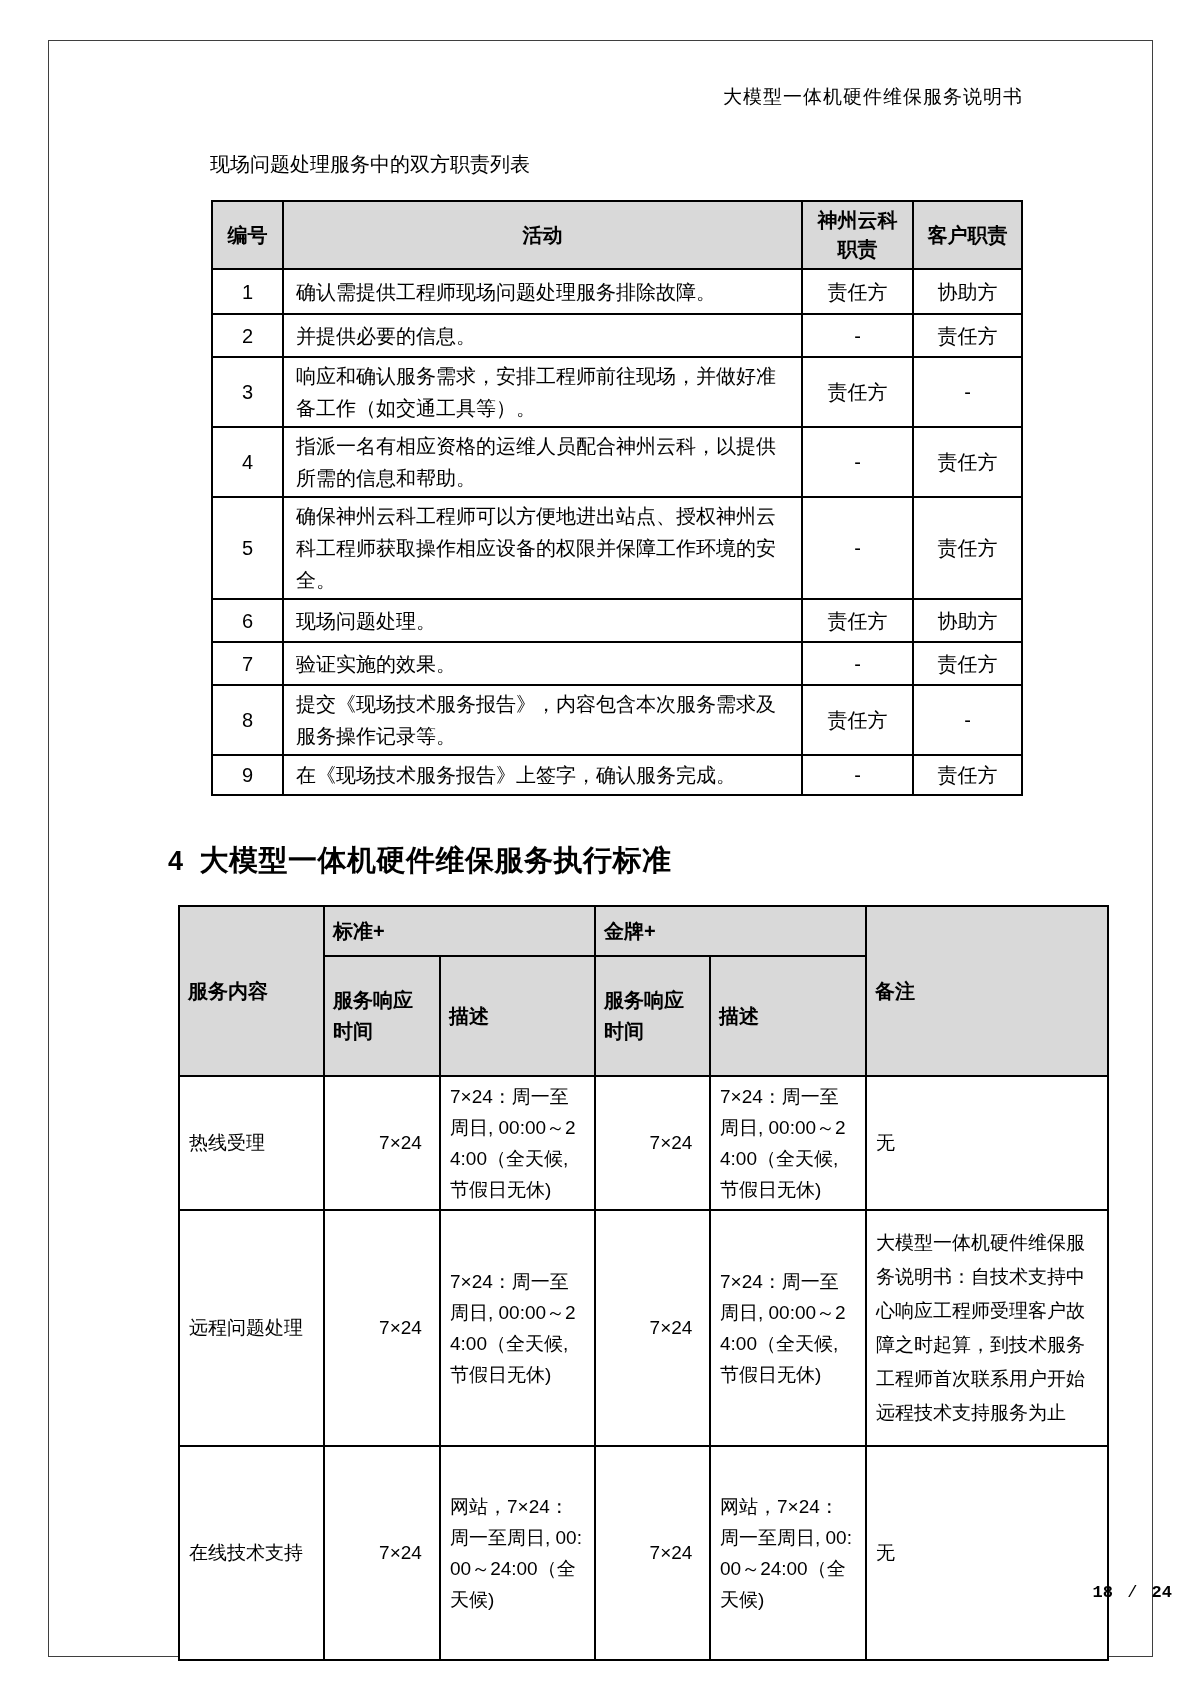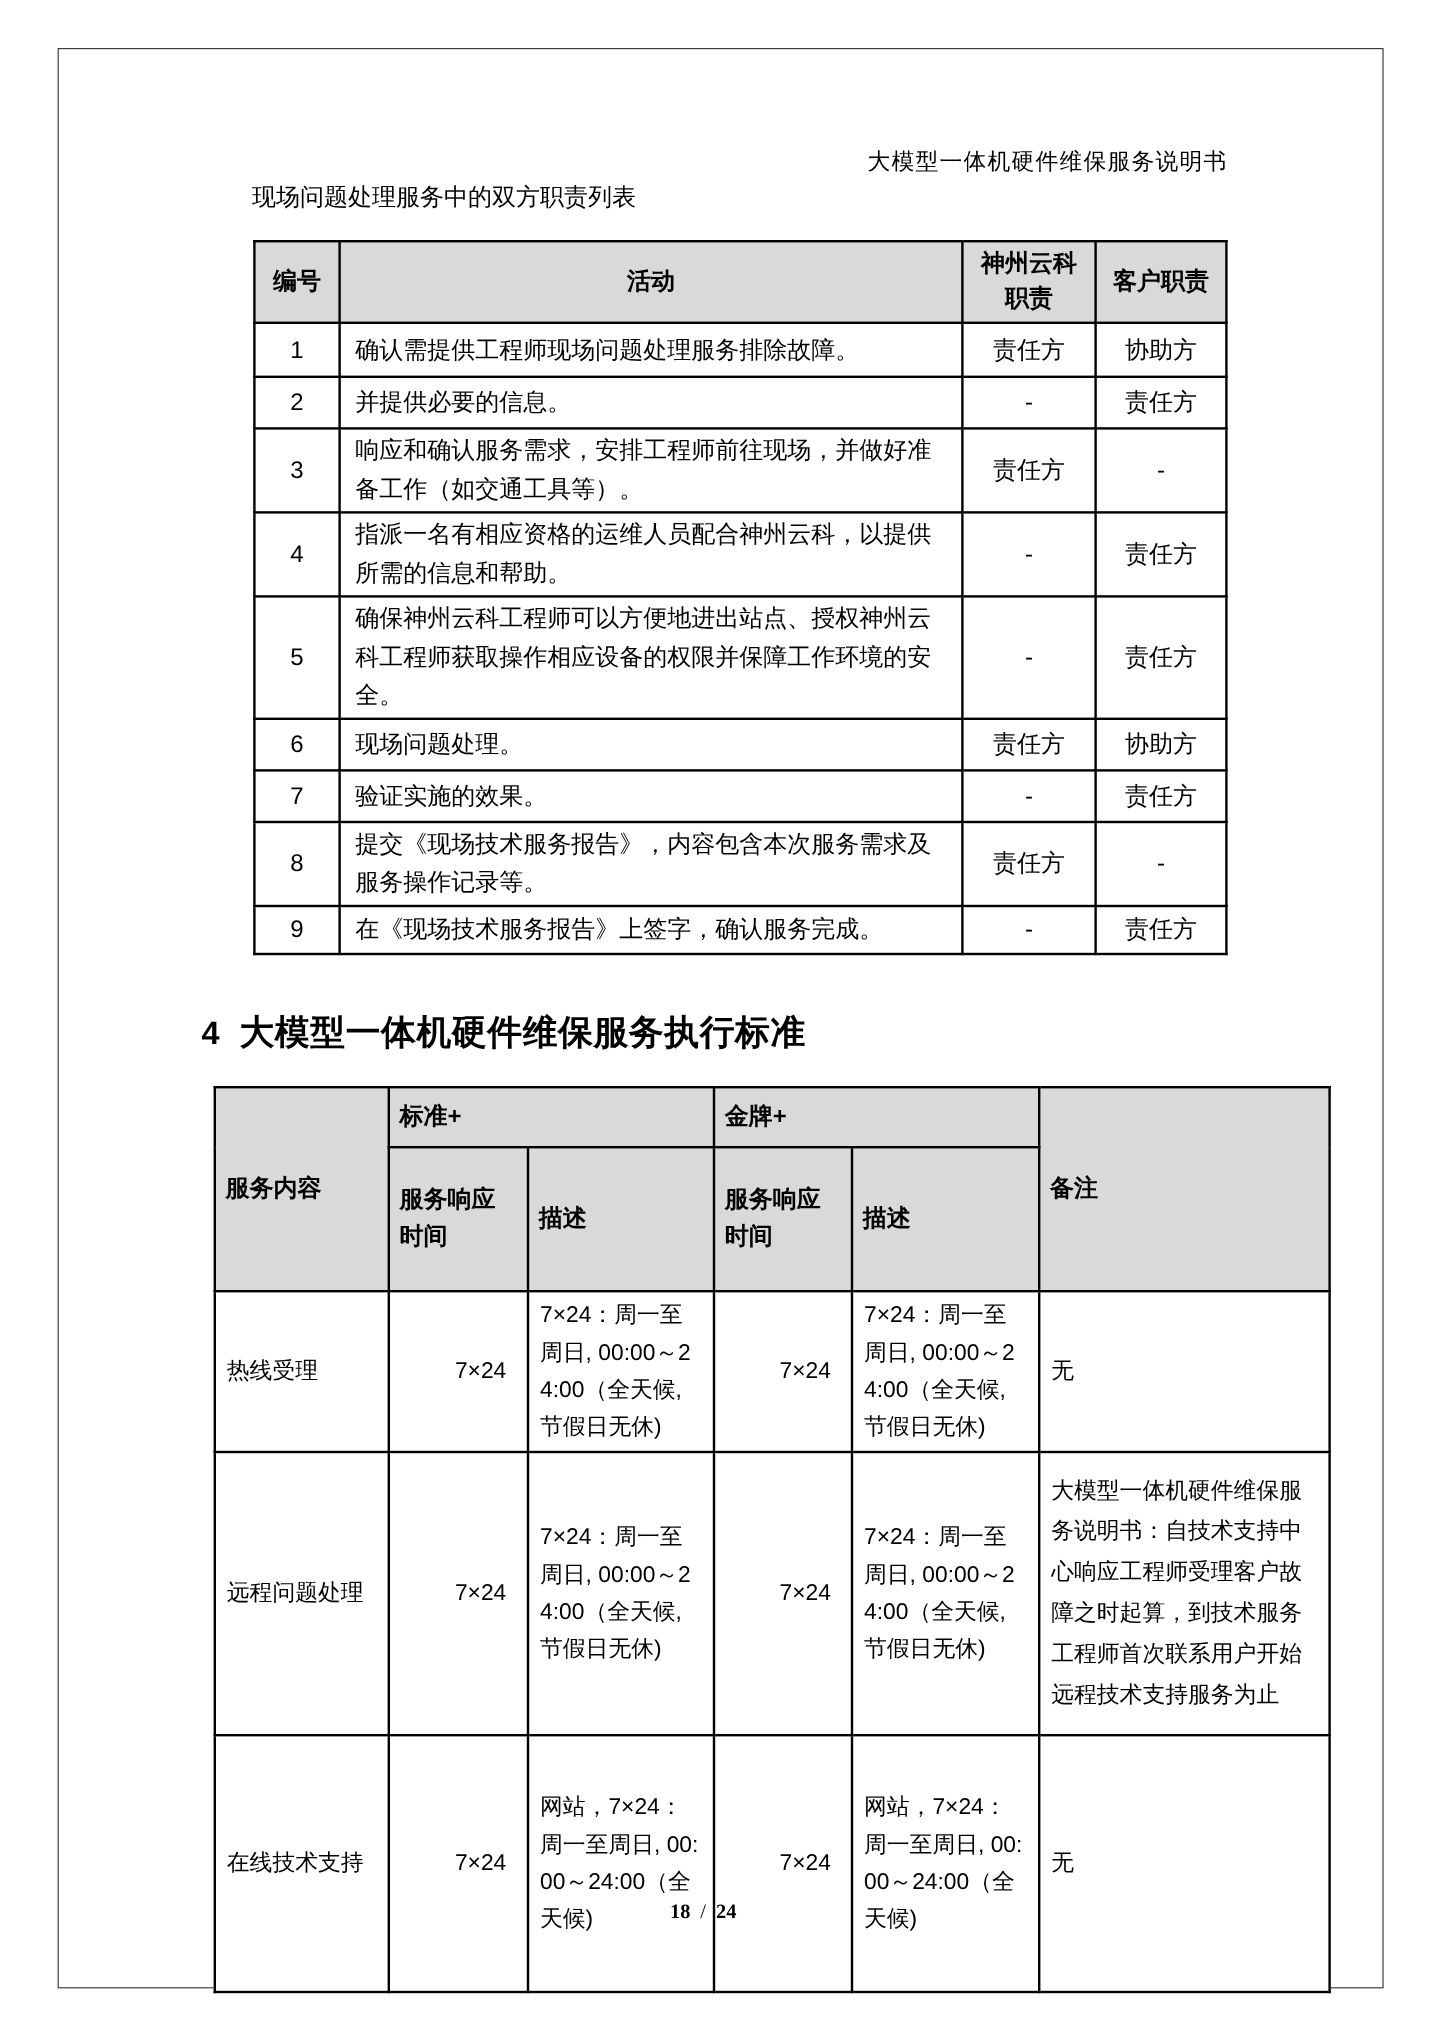--- a/index.html
+++ b/index.html
@@ -7,21 +7,21 @@
   body {
     width:1200px; height:1698px; position:relative;
     font-family:"Liberation Sans", sans-serif; color:#000;
   }
   .page-frame {
     position:absolute; left:48px; top:40px; width:1105px; height:1617px;
     border:1px solid #3f3f3f; background:#fff;
   }
   .doc-header {
     position:absolute; top:84px; left:0; width:1023px; text-align:right;
-    font-family:"Liberation Serif", serif; font-size:19px; letter-spacing:1px;margin-top:38px;
+    font-family:"Liberation Serif", serif; font-size:19px; letter-spacing:1px;
   }
   .intro {
     position:absolute; top:151px; left:210px; font-size:20px;
   }
   table { border-collapse:collapse; table-layout:fixed; background:#fff; }
   th, td { border:2px solid #000; vertical-align:middle; }
   th { background:#d9d9d9; font-weight:bold; }
 
   
   .t1 { position:absolute; left:211px; top:200px; width:810px; font-size:20px; }
@@ -39,22 +39,22 @@
   
   .t2 { position:absolute; left:178px; top:905px; width:929px; font-size:19px; }
   .t2 th { padding:2px 8px; text-align:left; line-height:31px; font-size:20px; }
   .t2 td { padding:4px 9px; line-height:30px;border-radius:21px; }
   .t2 .c  { text-align:center;padding-left:46px; }
   .t2 .desc { word-break:break-all; line-height:31px; }
   .t2 .remark { line-height:34px; }
 
   
   .footer {
-    position:absolute; top:1583px; left:0; width:1172px; text-align:center;
-    font-family:Liberation Serif, serif; font-size:17px;
+    position:absolute; top:1583px; left:0; width:1172px; text-align:right;
+    font-family:Liberation Mono, monospace; font-size:17px;
   }
   .footer .n { font-weight:bold; }
   .footer .s { font-weight:normal; padding:0 4px; }
 </style>
 </head>
 <body>
 
 <div class="page-frame"></div>
 
 <div class="doc-header">大模型一体机硬件维保服务说明书</div>

